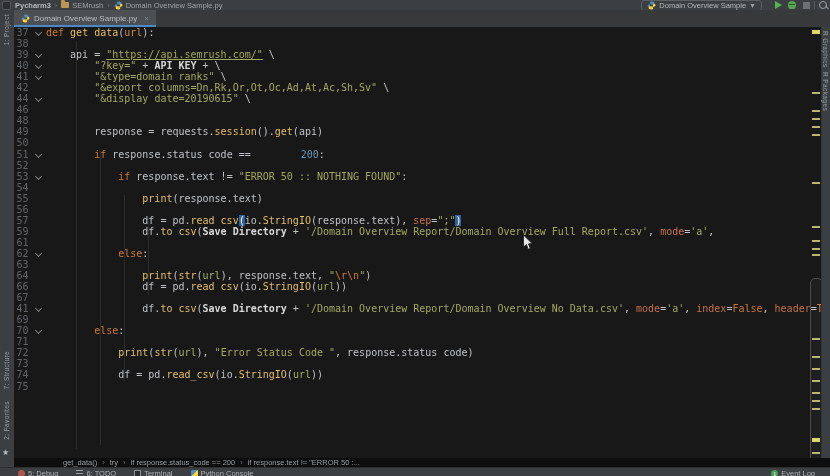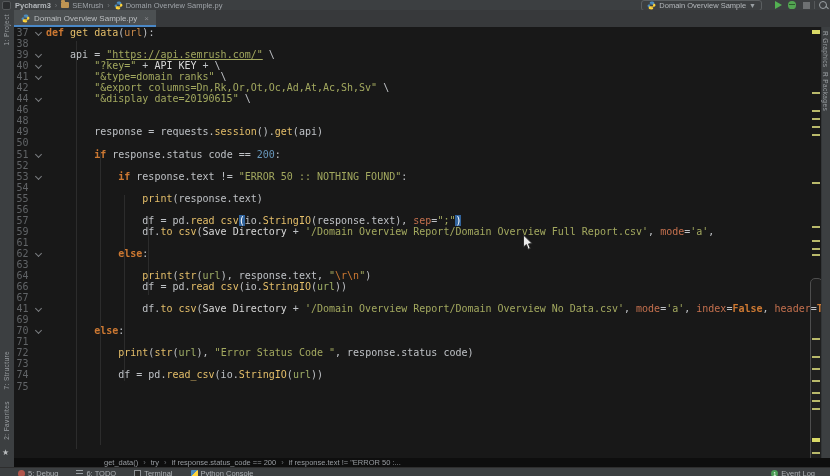--- a/index.html
+++ b/index.html
@@ -48,43 +48,43 @@
   
   #editor{position:absolute;left:14px;top:27px;width:808px;height:431px;background:#181818;overflow:hidden;}
   .guide{position:absolute;width:1px;background:#2c2c2c;}
   #gutter-line{position:absolute;left:30px;top:4px;width:1px;background:#343434;}
   .crow{display:flex;height:11.05px;line-height:11.05px;font-family:"DejaVu Sans Mono",monospace;font-size:10px;}
   .ln{flex:0 0 17px;text-align:center;color:#616467;font-size:10px;font-family:"DejaVu Sans Mono",monospace;}
   .fold{flex:0 0 15px;position:relative;}
   .fold.on:before{content:"";position:absolute;left:5px;top:3px;width:4px;height:4px;
                   border-left:1px solid #7a7d80;border-bottom:1px solid #7a7d80;transform:rotate(-45deg);}
   .cl{flex:1;white-space:pre;color:#bfc2c6;overflow:hidden;}
-  .t-k{color:#cc7832;font-weight:bold;}
+  .t-k{color:#cc7832;font-weight:normal;}
   .t-f{color:#e5bf6a;}
   .t-s{color:#a3a95f;}
   .t-sl{color:#a3a95f;text-decoration:underline;}
-  .t-n{color:#6897bb;}
-  .t-c{color:#d8d8d8;font-weight:normal;}
+  .t-n{color:#6897bb;margin-left:44px;}
+  .t-c{color:#d8d8d8;font-weight:bold;}
   .t-a{color:#c4704e;}
   .t-e{color:#cc7832;}
   .t-p{color:#bfc2c6;}
   .t-u{color:#9fae67;}
   .t-pr{color:#c98a4b;}
   .t-h{background:#31639c;color:#fff;}
 
   
   #stripe{position:absolute;right:8px;top:27px;width:12px;height:431px;pointer-events:none;}
   .mark{position:absolute;left:2px;width:8px;height:2px;background:#b9b96a;}
   .mark.strong{height:4px;background:#d9d967;}
   #scroll-thumb{position:absolute;left:0;top:251px;width:11px;height:194px;border:1px solid #4d4d4d;
                 border-radius:5px;background:rgba(255,255,255,0.03);}
 
   
   #crumbbar{position:absolute;left:14px;top:458px;width:816px;height:9px;background:#0e0e0e;
-            display:flex;align-items:center;font-size:7.5px;color:#989ca1;padding-left:90px;box-sizing:border-box;}
+            display:flex;align-items:center;font-size:7.5px;color:#989ca1;padding-left:49px;box-sizing:border-box;}
   .bsep{color:#6c7074;margin:0 5px;}
 
   
   #statusbar{position:absolute;left:0;top:467px;width:830px;height:9px;background:#3c3f41;border-top:1px solid #2e2e2e;
              display:flex;align-items:flex-start;font-size:7.5px;color:#adb1b5;overflow:hidden;padding-top:1px;box-sizing:border-box;}
   .sitem{display:flex;align-items:center;gap:3px;margin-left:18px;white-space:nowrap;}
   .sic{width:7px;height:7px;flex:0 0 auto;}
   .ic-debug{background:#b0554b;border-radius:50% 50% 45% 45%;}
   .ic-todo{background:repeating-linear-gradient(#9aa0a4 0 1px,transparent 1px 3px);}
   .ic-terminal{background:#2b2b2b;border:1px solid #8e9296;box-sizing:border-box;}

